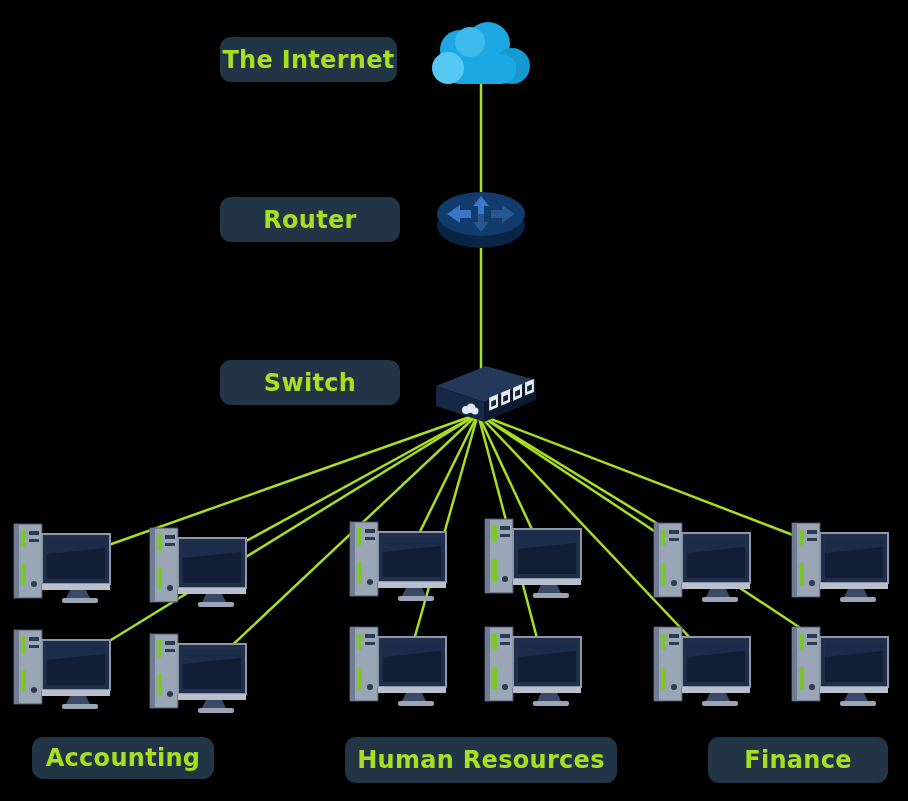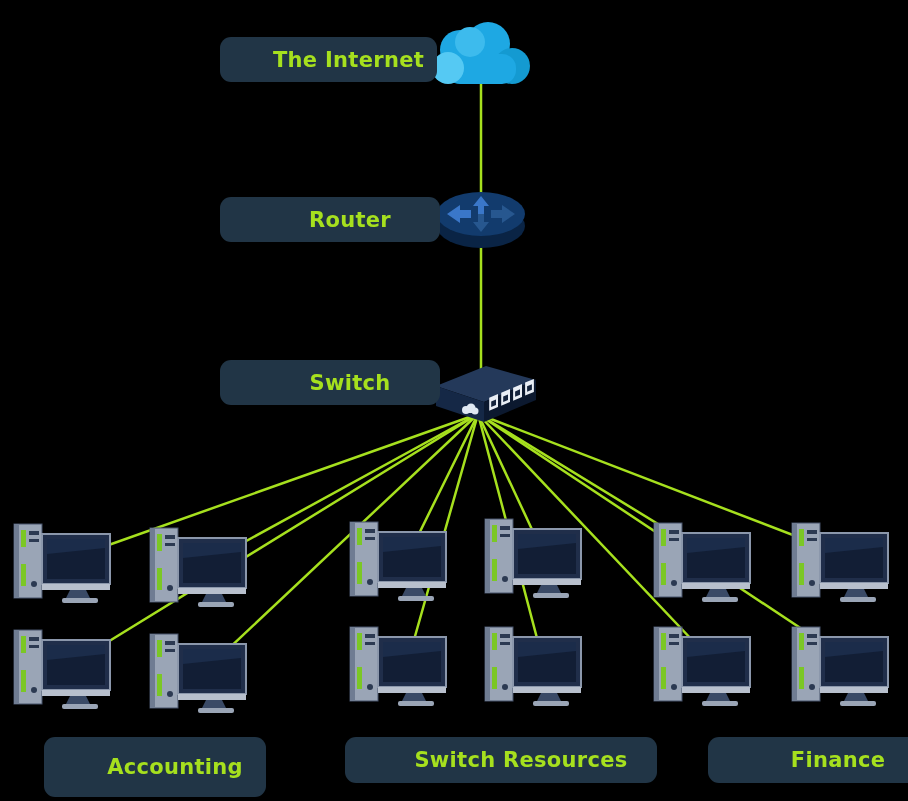--- a/index.html
+++ b/index.html
@@ -22,24 +22,23 @@
   }
   .label-box {
     position: absolute;
     display: flex;
     align-items: center;
     justify-content: center;
     background: #213546;
     border-radius: 11px;
     color: #a6e01e;
     font-weight: bold;
-    font-size: 21px;
+    font-size: 24px;
     letter-spacing: 0.3px;
     user-select: none;
-    padding-left: 40px;
   }
 </style>
 </head>
 <body>
 
 <div class="stage">
 
   <svg class="canvas" width="908" height="801" viewBox="0 0 908 801">
 
     <defs>
@@ -138,19 +137,19 @@
       <use href="#pc" x="790" y="621" width="100" height="88"></use>
     </g>
   </svg>
 
   <div class="label-box" style="left:220px; top:37px;  width:177px; height:45px;">The Internet</div>
 
   <div class="label-box" style="left:220px; top:360px; width:180px; height:45px;">Switch</div>
 
   <div class="label-box" style="left:220px; top:197px; width:180px; height:45px;">Router</div>
 
-  <div class="label-box" style="left:44px;  top:737px; width:182px; height:60px;">Accounting</div>
+  <div class="label-box" style="left:32px;  top:737px; width:182px; height:42px;">Accounting</div>
 
-  <div class="label-box" style="left:345px; top:737px; width:272px; height:46px;">Switch Resources</div>
+  <div class="label-box" style="left:345px; top:737px; width:272px; height:46px;">Human Resources</div>
 
   <div class="label-box" style="left:684px; top:737px; width:180px; height:46px;margin-left:24px;">Finance</div>
 
 </div>
 
 </body></html>

